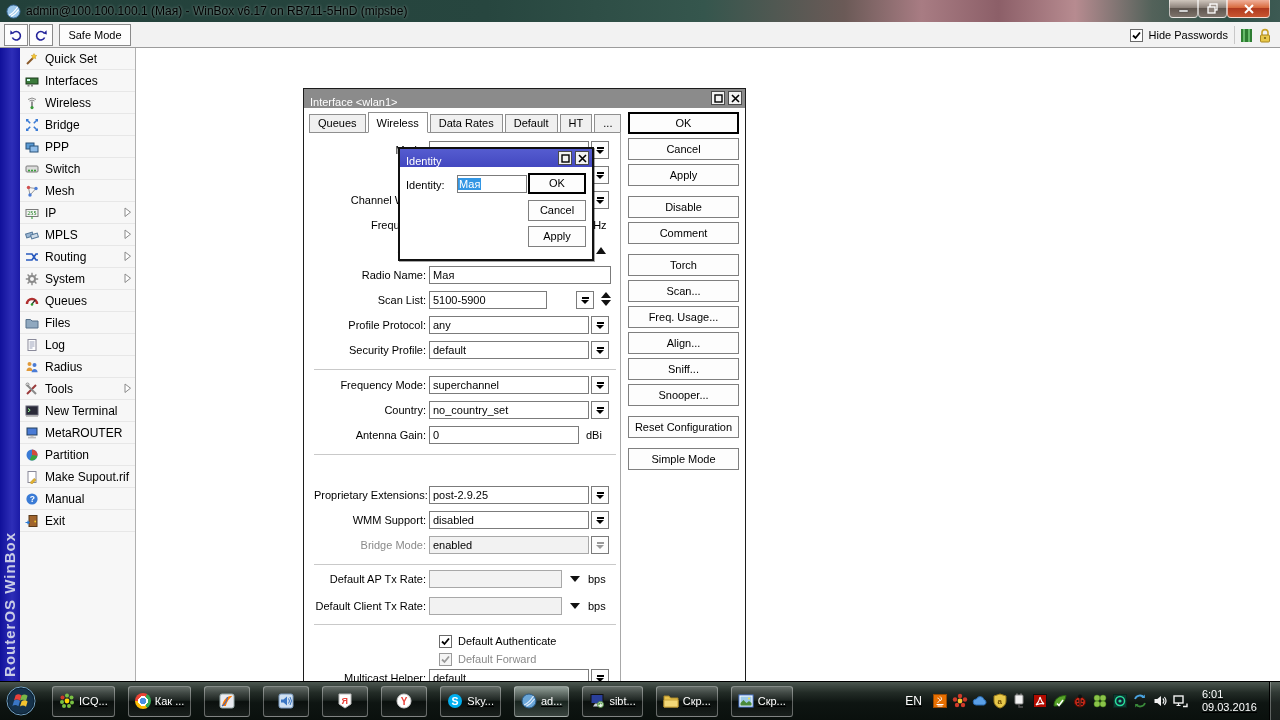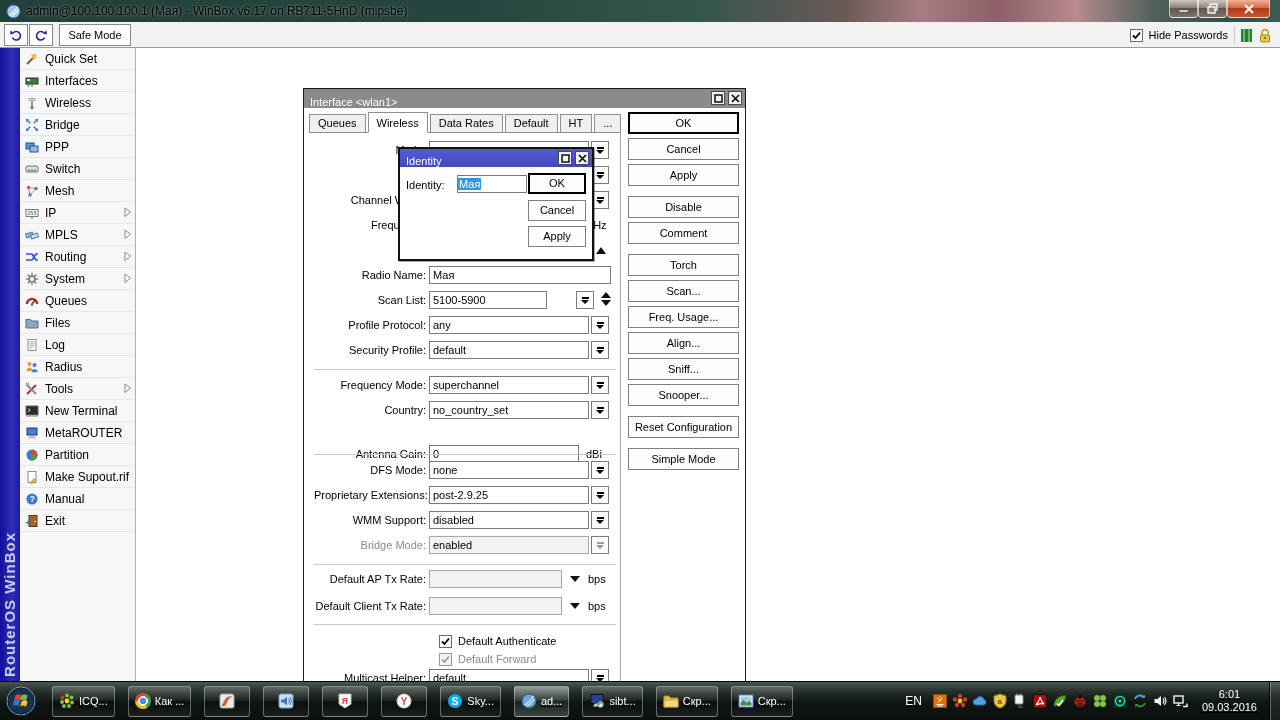--- a/index.html
+++ b/index.html
@@ -132,21 +132,21 @@
   .tk-btn {
     height:31px; border:1px solid rgba(255,255,255,.35); border-radius:3px;
     background:linear-gradient(rgba(255,255,255,.22),rgba(255,255,255,.05) 45%,rgba(0,0,0,.25) 50%,rgba(255,255,255,.06));
     display:flex; align-items:center; gap:4px; padding:0 6px; color:#fff; font-size:11px; white-space:nowrap;
   }
   .tk-btn.active { background:linear-gradient(rgba(220,235,228,.55),rgba(160,180,170,.25) 45%,rgba(40,60,50,.4) 50%,rgba(200,220,210,.25)); }
   .tk-btn.icon-only { width:46px; justify-content:center; }
   .tk-right { margin-left:auto; display:flex; align-items:center; gap:4px; height:100%; }
   .tray { display:flex; align-items:center; gap:4px; }
   .tk-en { color:#fff; font-size:12px; margin:0 6px; }
-  .clock { color:#fff; text-align:center; font-size:11px; line-height:13px; margin:0 8px 0 10px; }
+  .clock { color:#fff; text-align:left; font-size:11px; line-height:13px; margin:0 8px 0 10px; }
   .show-desktop { width:11px; height:39px; border-left:1px solid #000; box-shadow:inset 1px 0 0 rgba(255,255,255,.3); background:rgba(255,255,255,.07); }
   .ticon { width:16px; height:16px; display:inline-flex; align-items:center; justify-content:center; }
 </style>
 </head>
 <body>
 
 <div class="titlebar">
   <svg class="app-ico" viewBox="0 0 16 16">
       <circle cx="8" cy="8" r="7" fill="#9cc8ec" stroke="#3a6a96"></circle>
       <path d="M3 12 Q8 10 12.5 3 M5.5 13.2 Q10 11 13.5 6" stroke="#fff" fill="none" stroke-width="1.2"></path>
@@ -507,34 +507,26 @@
         </span>
     </div>
     <div class="row" style="top:312px">
       <span class="lbl">Country:</span>
       <span class="fld">no_country_set</span>
       <span class="ddbtn" style="left:277px">
           <span class="bar"></span>
           <span class="tri"></span>
         </span>
     </div>
-    <div class="row" style="top:356px">
+    <div class="row" style="top:337px">
       <span class="lbl">Antenna Gain:</span>
       <span class="fld" style="width:150px">0</span>
       <span class="sfx" style="left:272px">dBi</span>
     </div>
     <div class="sep" style="top:365px"></div>
-    <div class="row" style="top:372px">
-      <span class="lbl">DFS Mode:</span>
-      <span class="fld">none</span>
-      <span class="ddbtn" style="left:277px">
-          <span class="bar"></span>
-          <span class="tri"></span>
-        </span>
-    </div>
     <div class="row" style="top:397px">
       <span class="lbl">Proprietary Extensions:</span>
       <span class="fld">post-2.9.25</span>
       <span class="ddbtn" style="left:277px">
           <span class="bar"></span>
           <span class="tri"></span>
         </span>
     </div>
     <div class="row" style="top:422px">
       <span class="lbl">WMM Support:</span>

